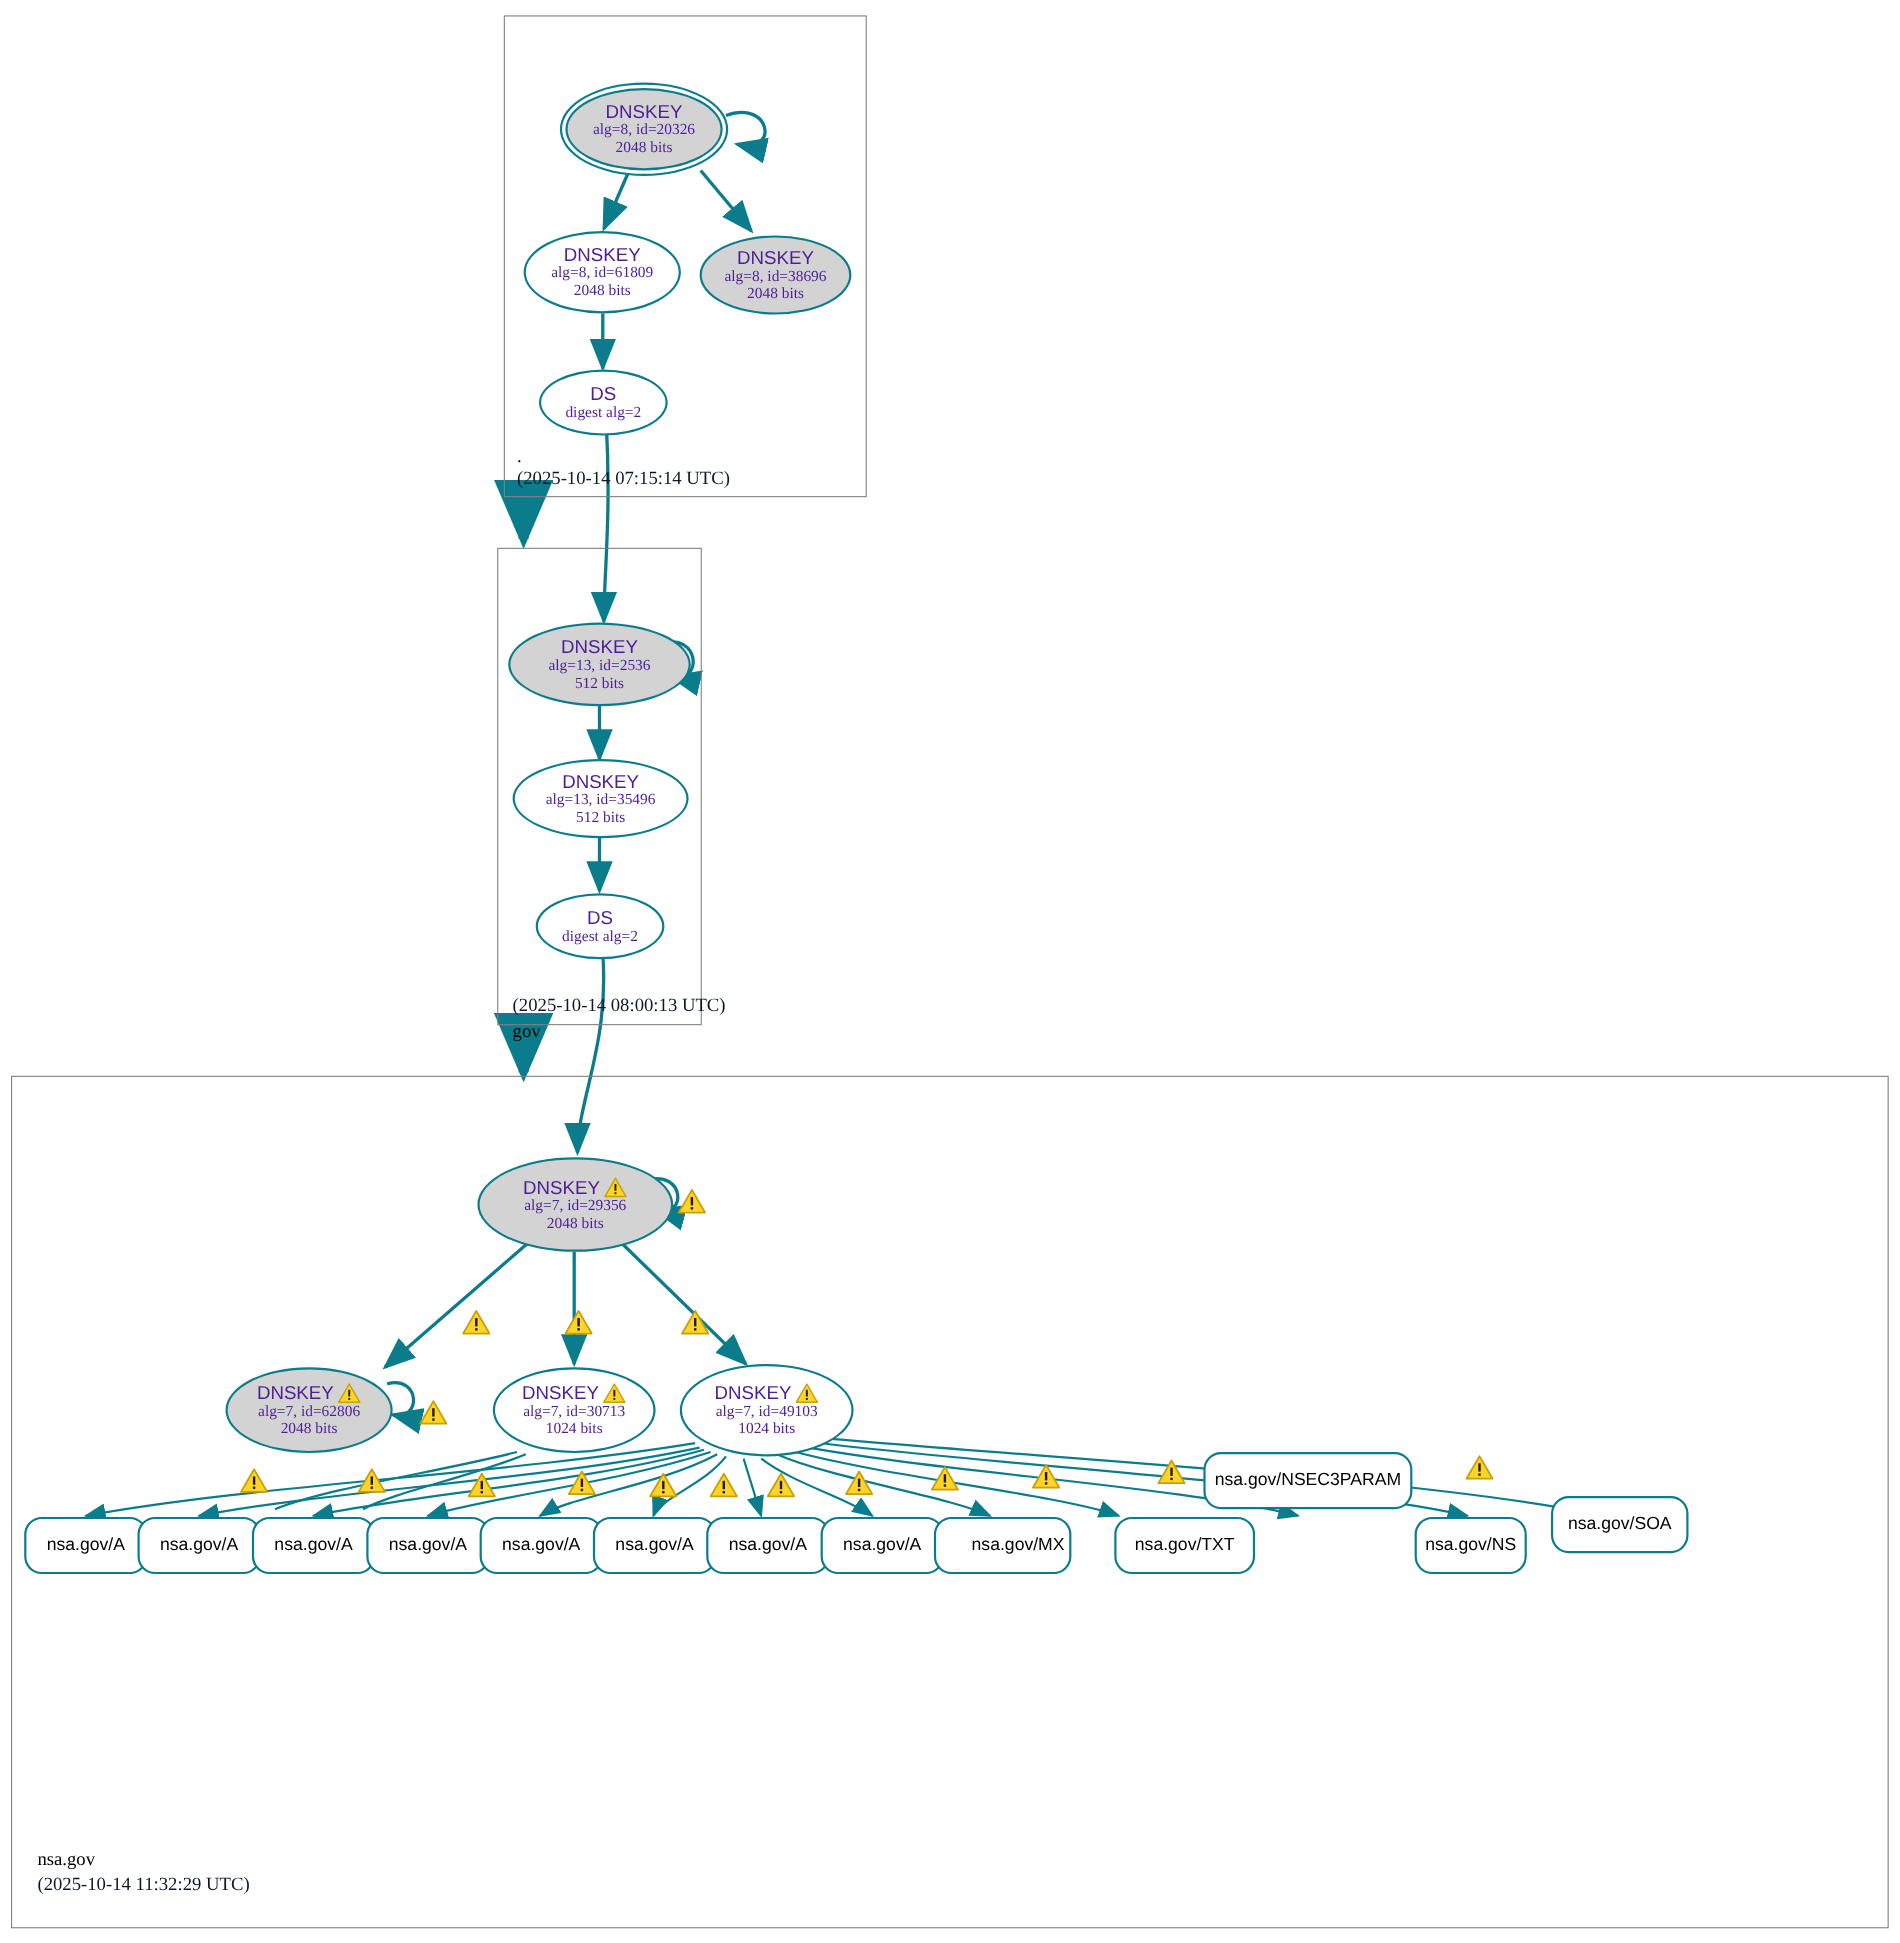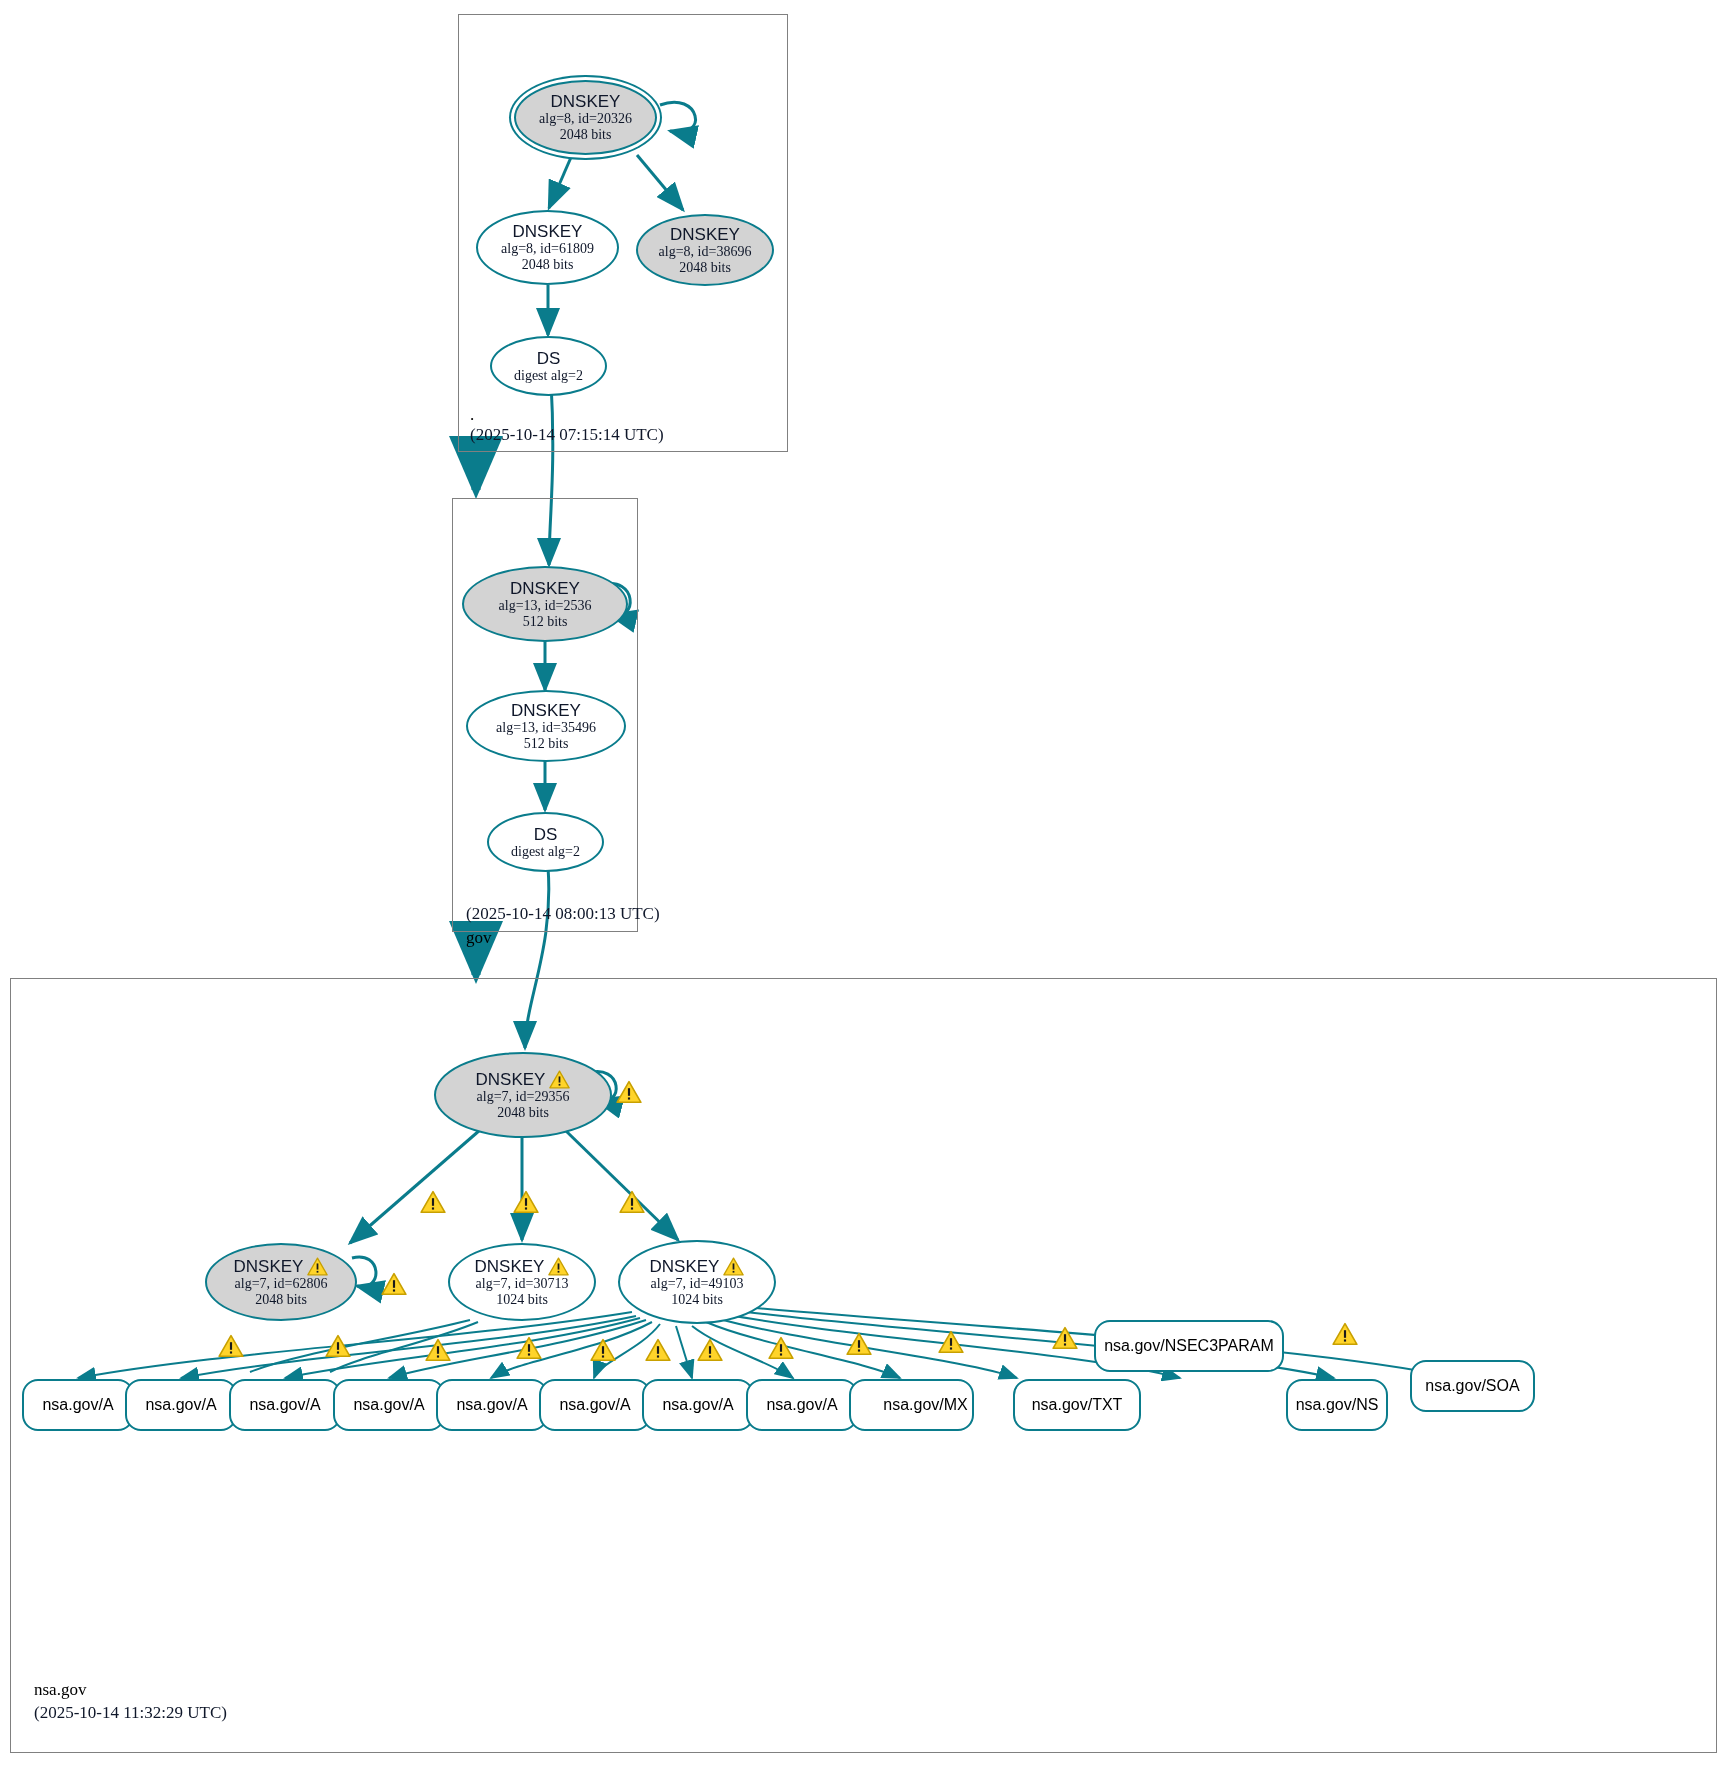--- a/index.html
+++ b/index.html
@@ -42,21 +42,21 @@
     box-sizing: border-box;
     border: 2px solid #0a7c8c;
     border-radius: 50%;
     background: #ffffff;
     display: flex;
     flex-direction: column;
     align-items: center;
     justify-content: center;
     text-align: center;
     line-height: 1.12;
-    color: #0f172a;
+    color: #4c1d95;
   }
   .node.filled { background: #d3d3d3; }
   .node.double {
     box-shadow: 0 0 0 3px #ffffff, 0 0 0 5px #0a7c8c;
   }
   .node .t1 {
     font-family: "Liberation Sans", sans-serif;
     font-size: 17px;
     display: flex;
     align-items: center;

